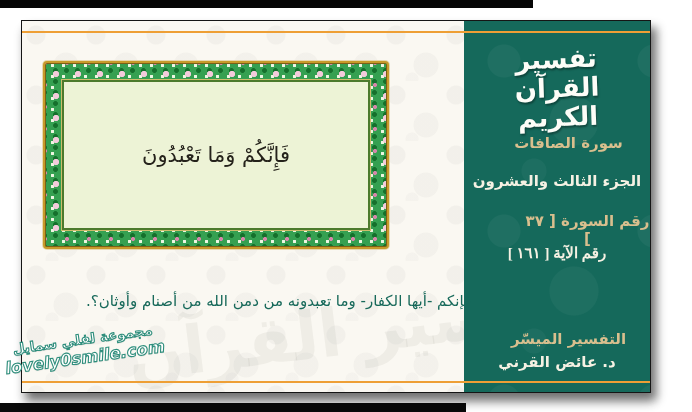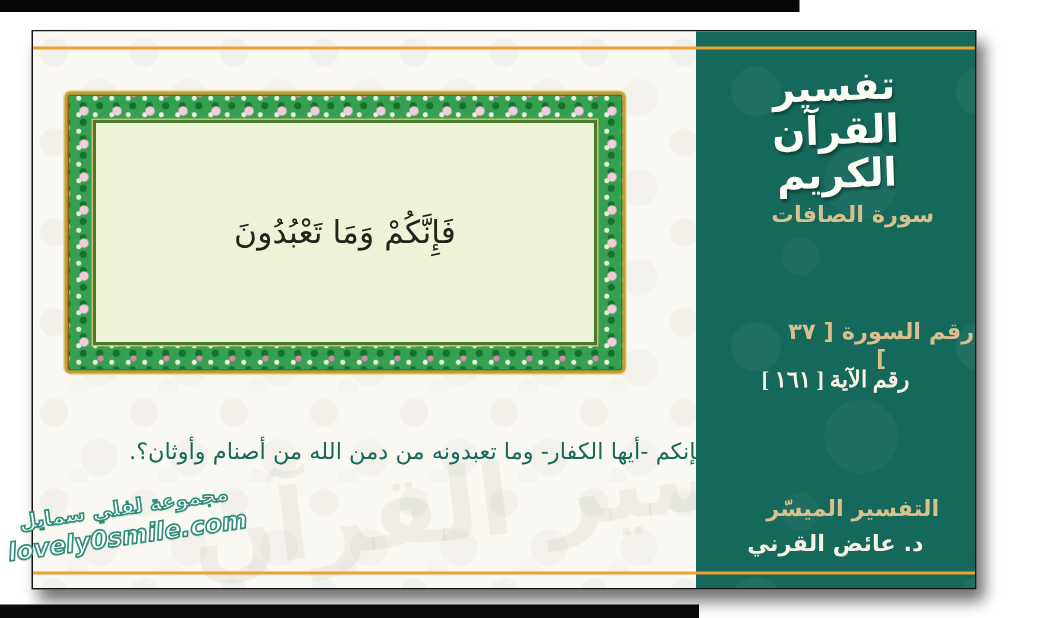--- a/index.html
+++ b/index.html
@@ -20,21 +20,21 @@
           radial-gradient(circle at 14px 14px, rgba(120,120,110,0.06) 9px, rgba(0,0,0,0) 10px),
           radial-gradient(circle at 44px 44px, rgba(120,120,110,0.05) 12px, rgba(0,0,0,0) 13px),
           radial-gradient(circle at 30px 58px, rgba(120,120,110,0.04) 6px, rgba(0,0,0,0) 7px);
         background-size:60px 60px;}
 
   .accent-line{position:absolute;left:0;right:0;height:2px;background:#EE9F35;z-index:6;}
   .accent-top{top:10px;}
   .accent-bottom{top:360px;}
 
   
-  .ornate-frame{position:absolute;left:21px;top:40px;width:374px;height:188px;box-sizing:border-box;
+  .ornate-frame{position:absolute;left:21px;top:40px;width:346px;height:188px;box-sizing:border-box;
         padding:17px;border:2px solid #C79A2A;border-radius:4px;
         box-shadow:inset 0 0 0 1px #7d5f16, 0 0 0 1px #e7d9b0;
         background-color:#35a051;
         background-image:
           radial-gradient(circle, #f3cbdb 0 2.8px, rgba(0,0,0,0) 3.4px),
           radial-gradient(circle, #d687aa 0 1.7px, rgba(0,0,0,0) 2.3px),
           radial-gradient(circle, #15702c 0 2.1px, rgba(0,0,0,0) 2.7px),
           radial-gradient(circle, #eef6e2 0 1.4px, rgba(0,0,0,0) 1.9px);
         background-size:22px 22px,22px 22px,11px 11px,11px 11px;
         background-position:0 0,11px 11px,5px 2px,2px 8px;}
@@ -95,20 +95,21 @@
       <div class="verse-box">
         <div class="verse-text">فَإِنَّكُمْ وَمَا تَعْبُدُونَ</div>
       </div>
     </div>
 
     <div class="tafsir-text">فإنكم -أيها الكفار- وما تعبدونه من دمن الله من أصنام وأوثان؟.</div>
 
     <div class="info-panel">
       <div class="panel-item panel-title">تفسير القرآن الكريم</div>
       <div class="panel-item gold pos-surah">سورة الصافات</div>
+      <div class="panel-item cream pos-juz">الجزء الثالث والعشرون</div>
       <div class="panel-item gold pos-surahno">رقم السورة [ ٣٧ ]</div>
       <div class="panel-item cream pos-ayahno">رقم الآية [ ١٦١ ]</div>
       <div class="panel-item cream pos-author">د. عائض القرني</div>
       <div class="panel-item gold pos-source">التفسير الميسّر</div>
     </div>
 
     <div class="accent-line accent-top"></div>
     <div class="accent-line accent-bottom"></div>
 
   </div>

